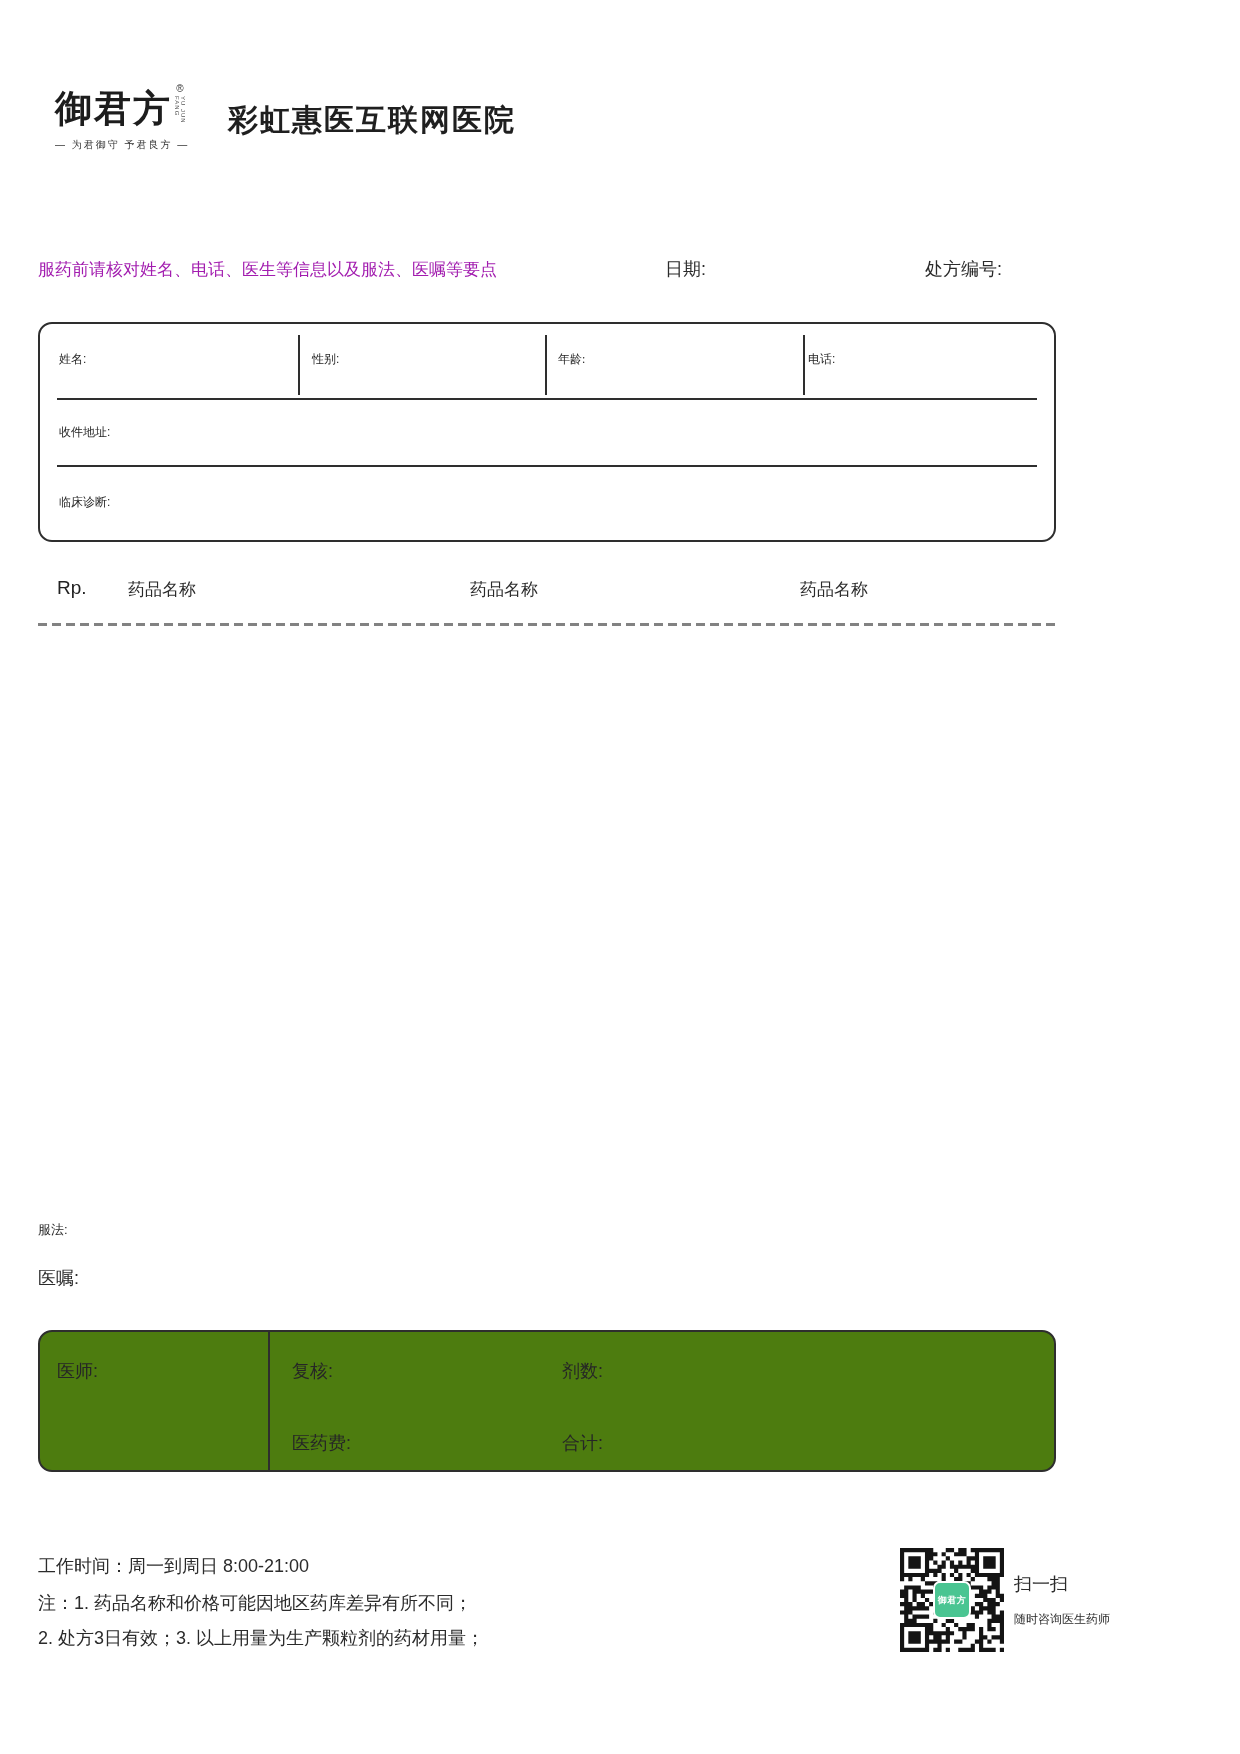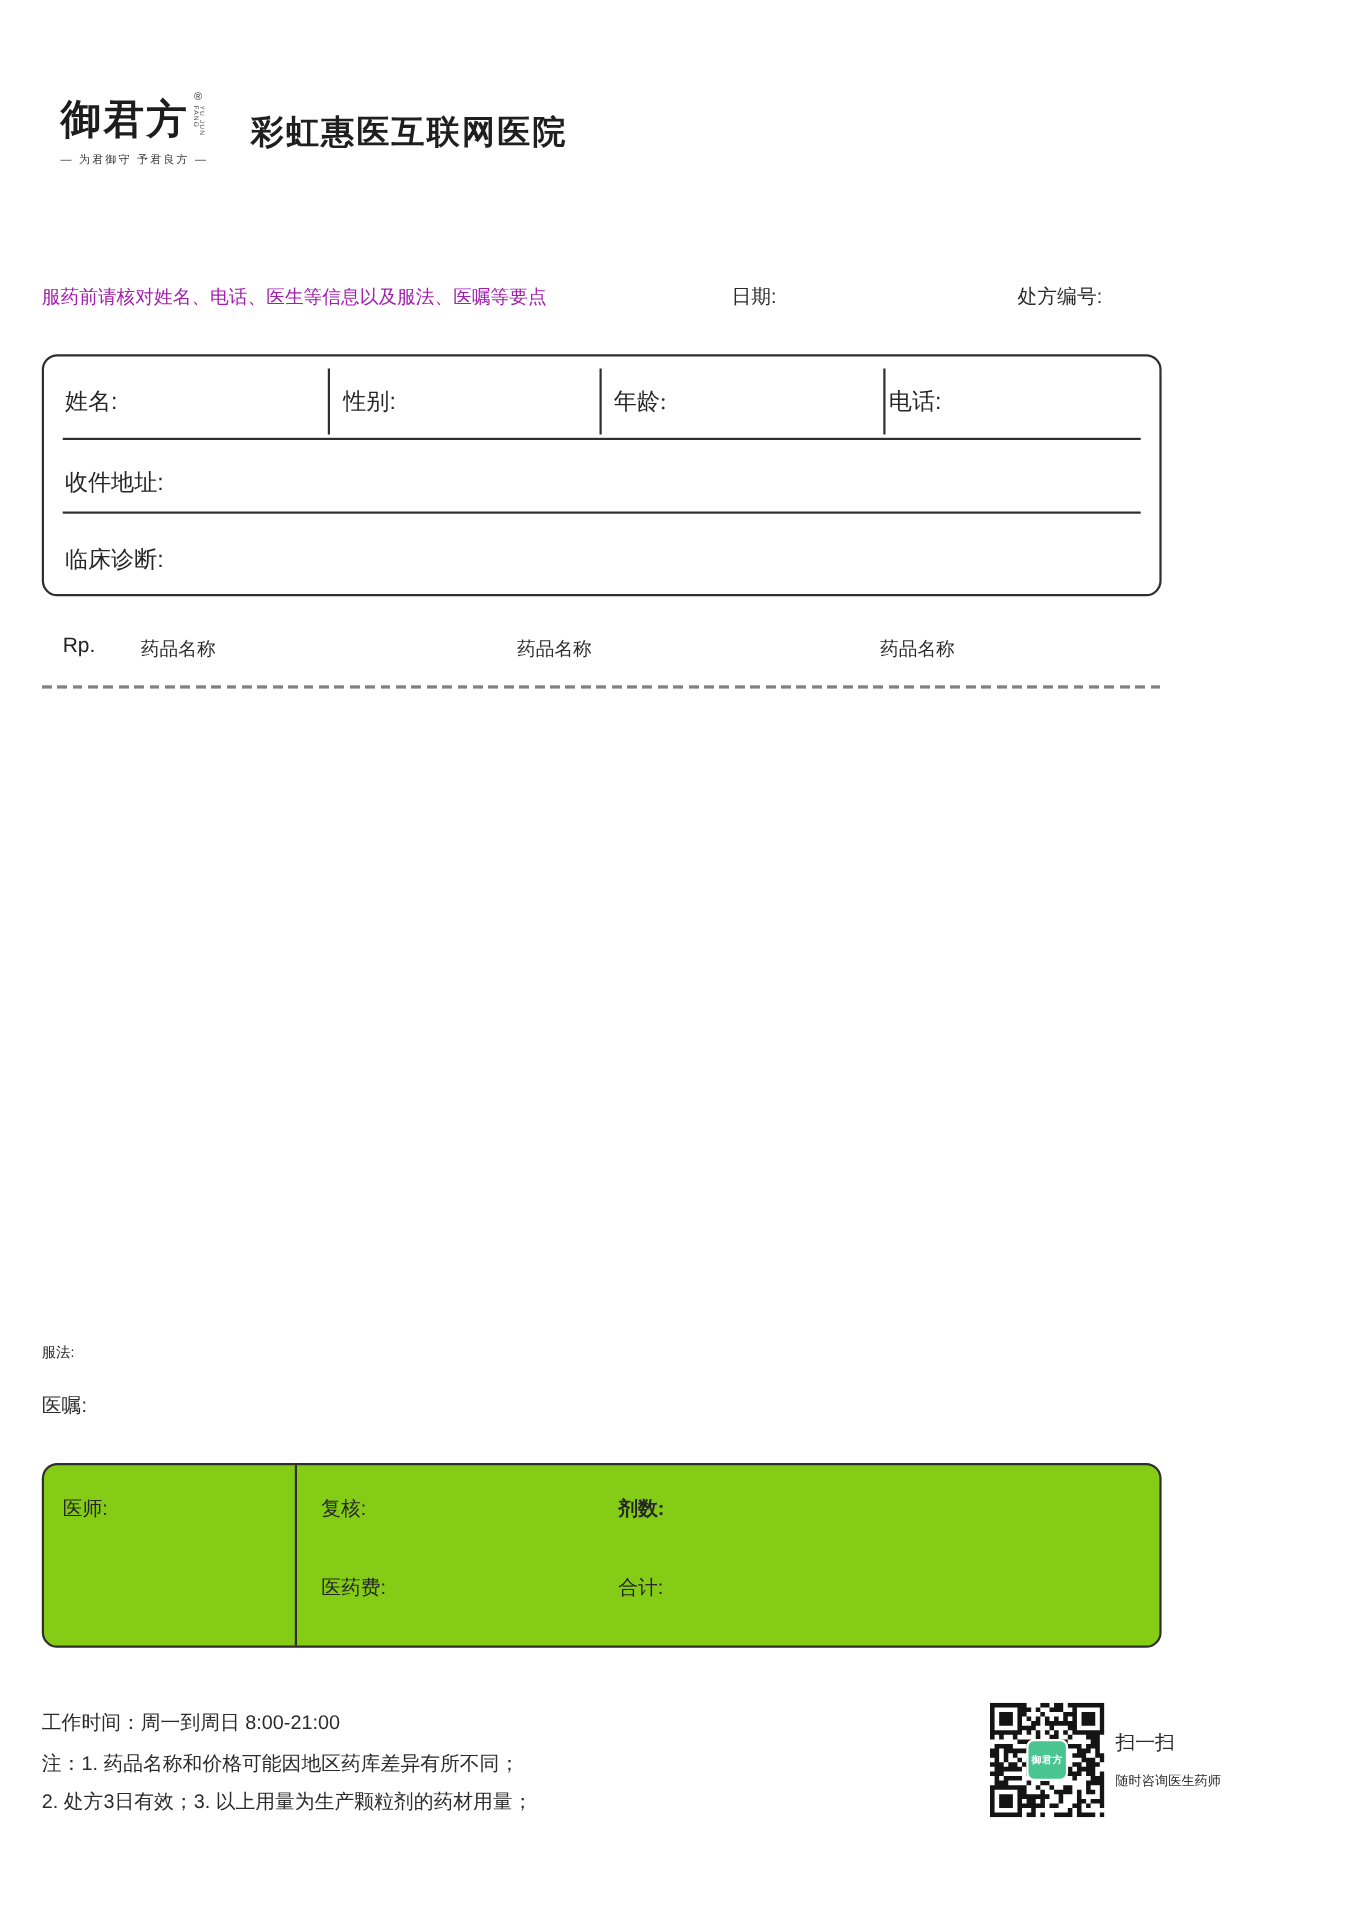--- a/index.html
+++ b/index.html
@@ -33,21 +33,21 @@
   }
   
   .notice-reminder{position:absolute;left:38px;top:258px;font-size:17px;color:#a21caf;}
   .date-label{position:absolute;left:665px;top:257px;font-size:18px;}
   .rx-number-label{position:absolute;left:925px;top:257px;font-size:18px;}
   
   .patient-box{
     position:absolute;left:38px;top:322px;width:1018px;height:220px;
     border:2.5px solid #2e2e2e;border-radius:14px;box-sizing:border-box;background:#fff;
   }
-  .patient-box .lbl{position:absolute;font-size:21px;color:#262626;}
+  .patient-box .lbl{position:absolute;font-size:12px;color:#262626;}
   .lbl-name{left:19px;top:27px;}
   .lbl-gender{left:272px;top:27px;}
   .lbl-age{left:518px;top:27px;font-family:Liberation Serif, serif;}
   .lbl-phone{left:768px;top:27px;}
   .vdiv{position:absolute;width:1.8px;background:#2e2e2e;top:11px;height:60px;}
   .vdiv-1{left:258px;}
   .vdiv-2{left:505px;}
   .vdiv-3{left:763px;}
   .hline{position:absolute;left:17px;right:17px;height:2px;background:#2e2e2e;}
   .hline-1{top:74px;}
@@ -62,28 +62,28 @@
   .drug-header-3{left:800px;}
   .dashed-line{
     position:absolute;left:38px;top:623px;width:1018px;height:3px;
     background:repeating-linear-gradient(90deg,#828282 0 9px,transparent 9px 14px);
   }
   
   .usage-label{position:absolute;left:38px;top:1221px;font-size:13px;}
   .advice-label{position:absolute;left:38px;top:1266px;font-size:18px;}
   
   .signoff-box{
-    position:absolute;left:38px;top:1330px;width:1018px;height:168px;
-    border:2.5px solid #2e2e2e;border-radius:14px;box-sizing:border-box;background:#84cc16;
+    position:absolute;left:38px;top:1330px;width:1018px;height:142px;
+    border:2.5px solid #2e2e2e;border-radius:14px;box-sizing:border-box;background:#4d7c0f;
   }
   .signoff-box .lbl{position:absolute;font-size:18px;color:#262626;}
   .signoff-divider{position:absolute;left:228px;top:0;bottom:0;width:2px;background:#2e2e2e;}
   .lbl-physician{left:17px;top:27px;}
   .lbl-review{left:252px;top:27px;}
-  .lbl-doses{left:522px;top:27px;font-weight:bold;}
+  .lbl-doses{left:522px;top:27px;}
   .lbl-fee{left:252px;top:99px;}
   .lbl-total{left:522px;top:99px;}
   
   .working-hours{position:absolute;left:38px;top:1554px;font-size:18px;}
   .note-line1{position:absolute;left:38px;top:1591px;font-size:18px;}
   .note-line2{position:absolute;left:38px;top:1626px;font-size:18px;}
   .qr-wrap{position:absolute;left:900px;top:1548px;width:104px;height:104px;}
   .qr-wrap svg{width:104px;height:104px;display:block;}
   .qr-logo{
     position:absolute;left:33px;top:33px;width:38px;height:38px;

